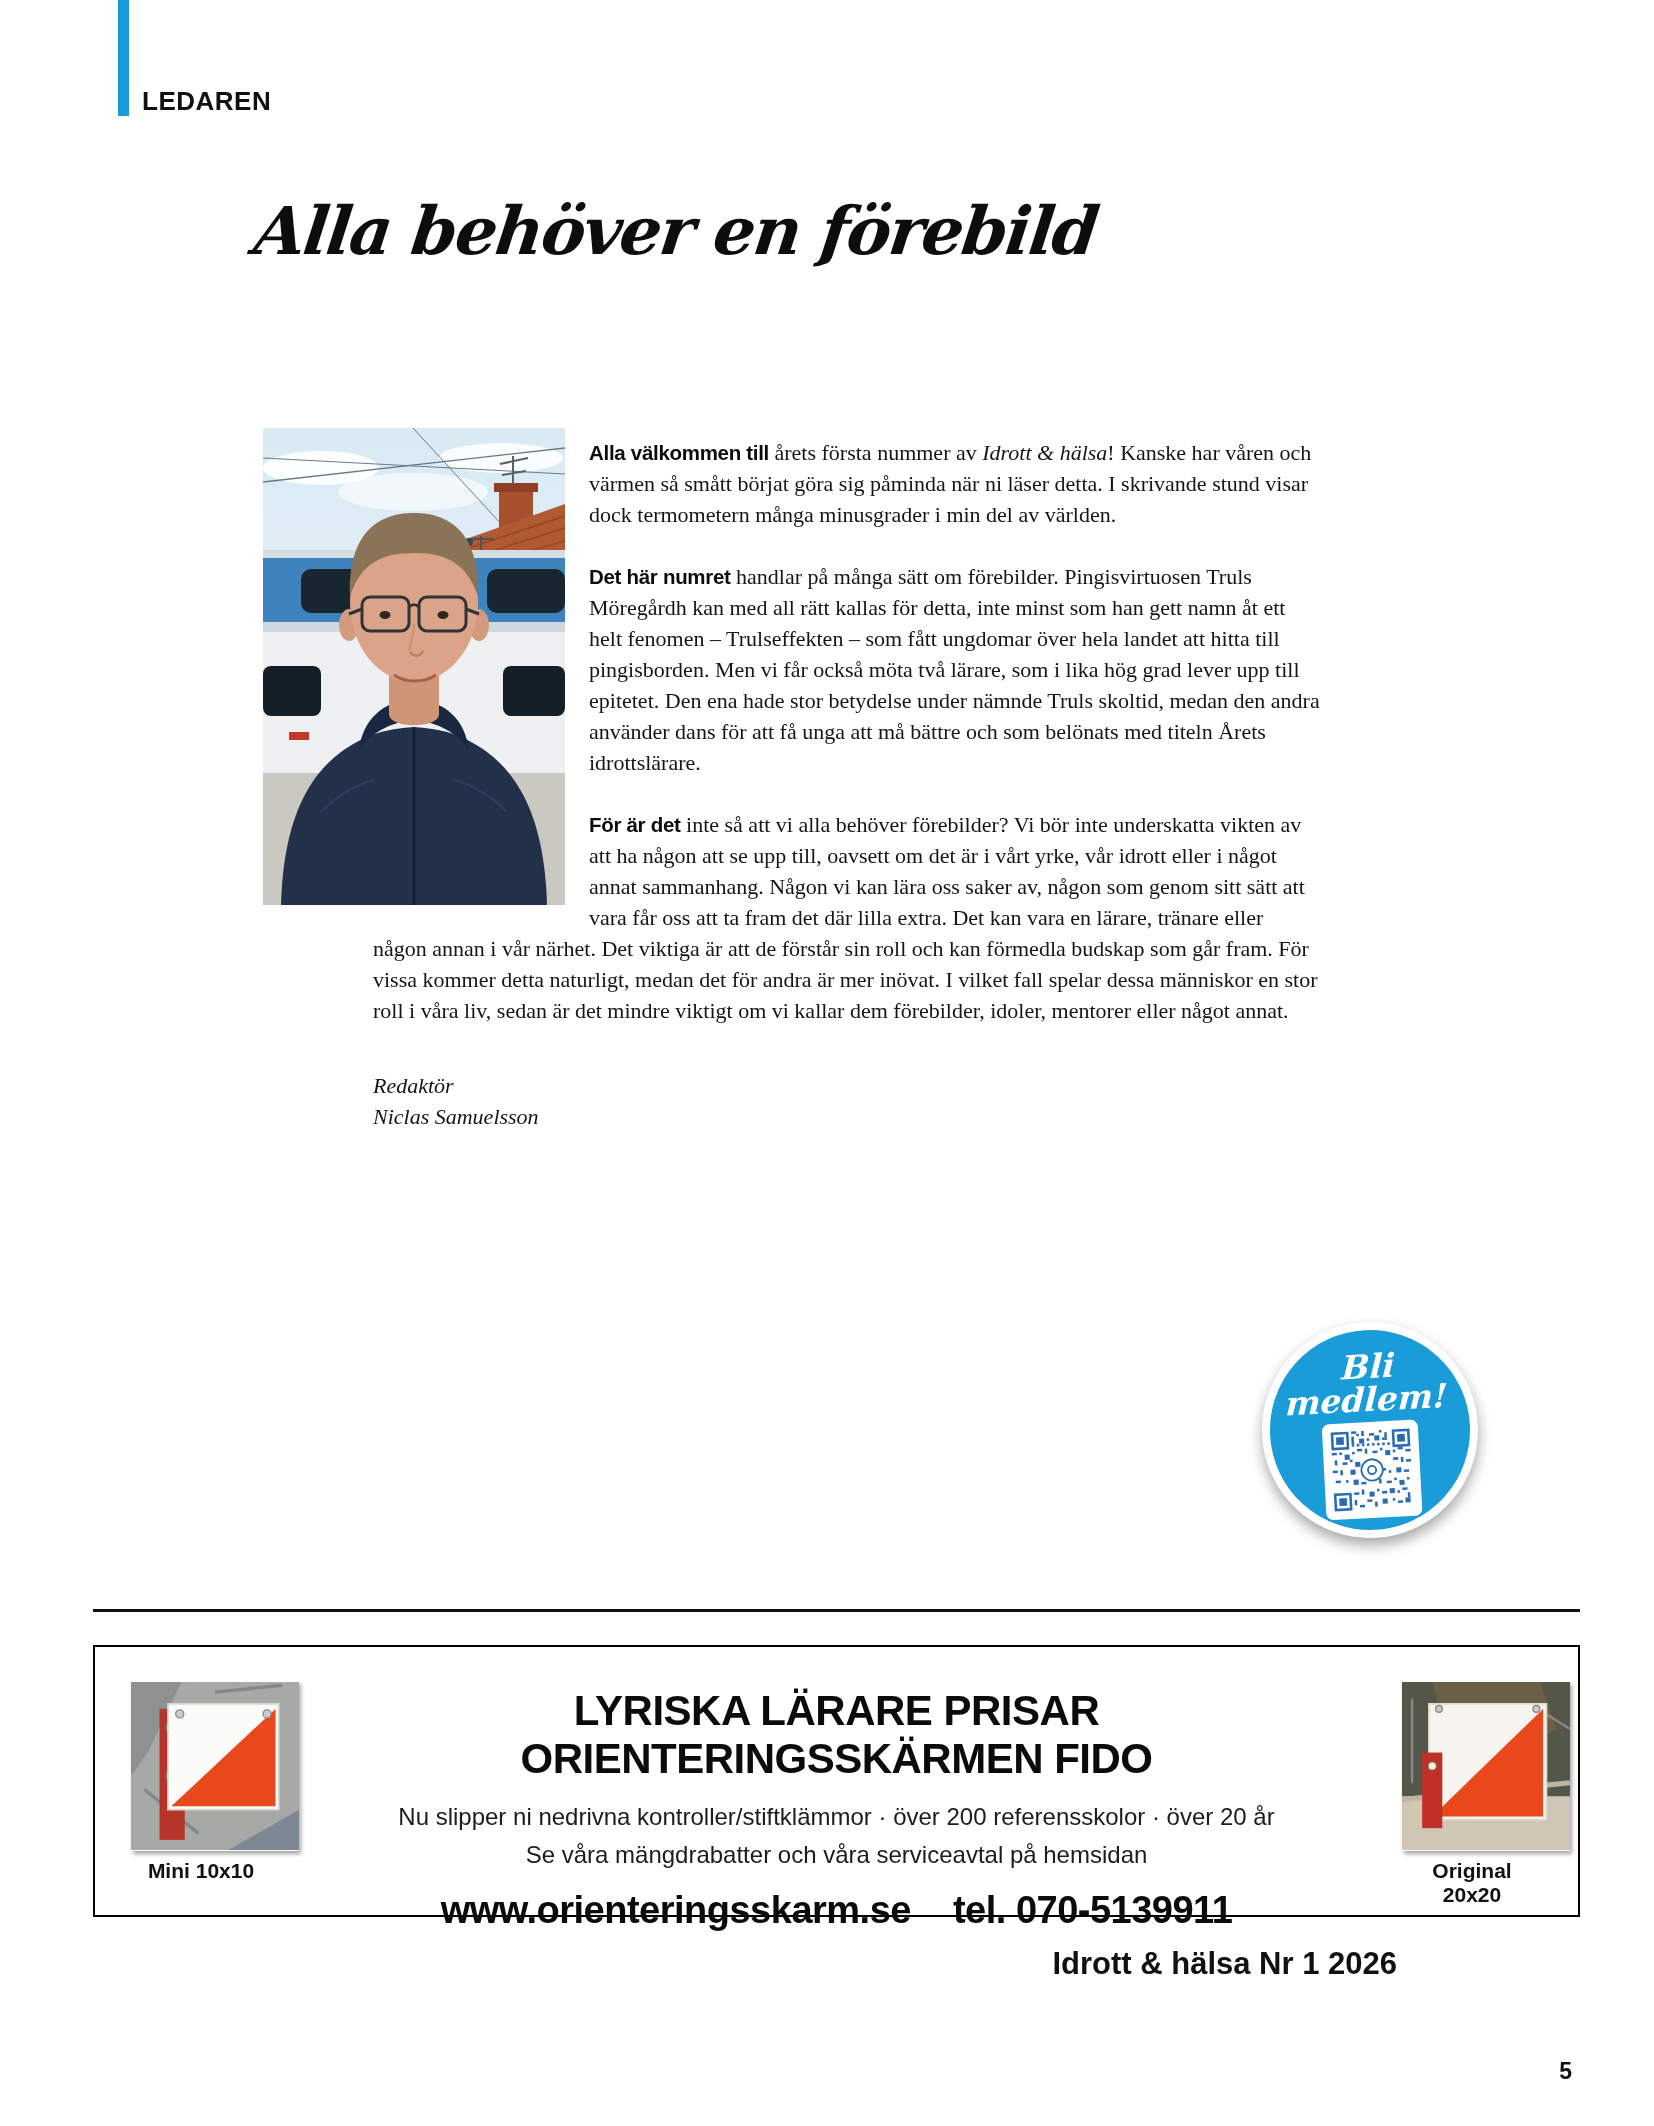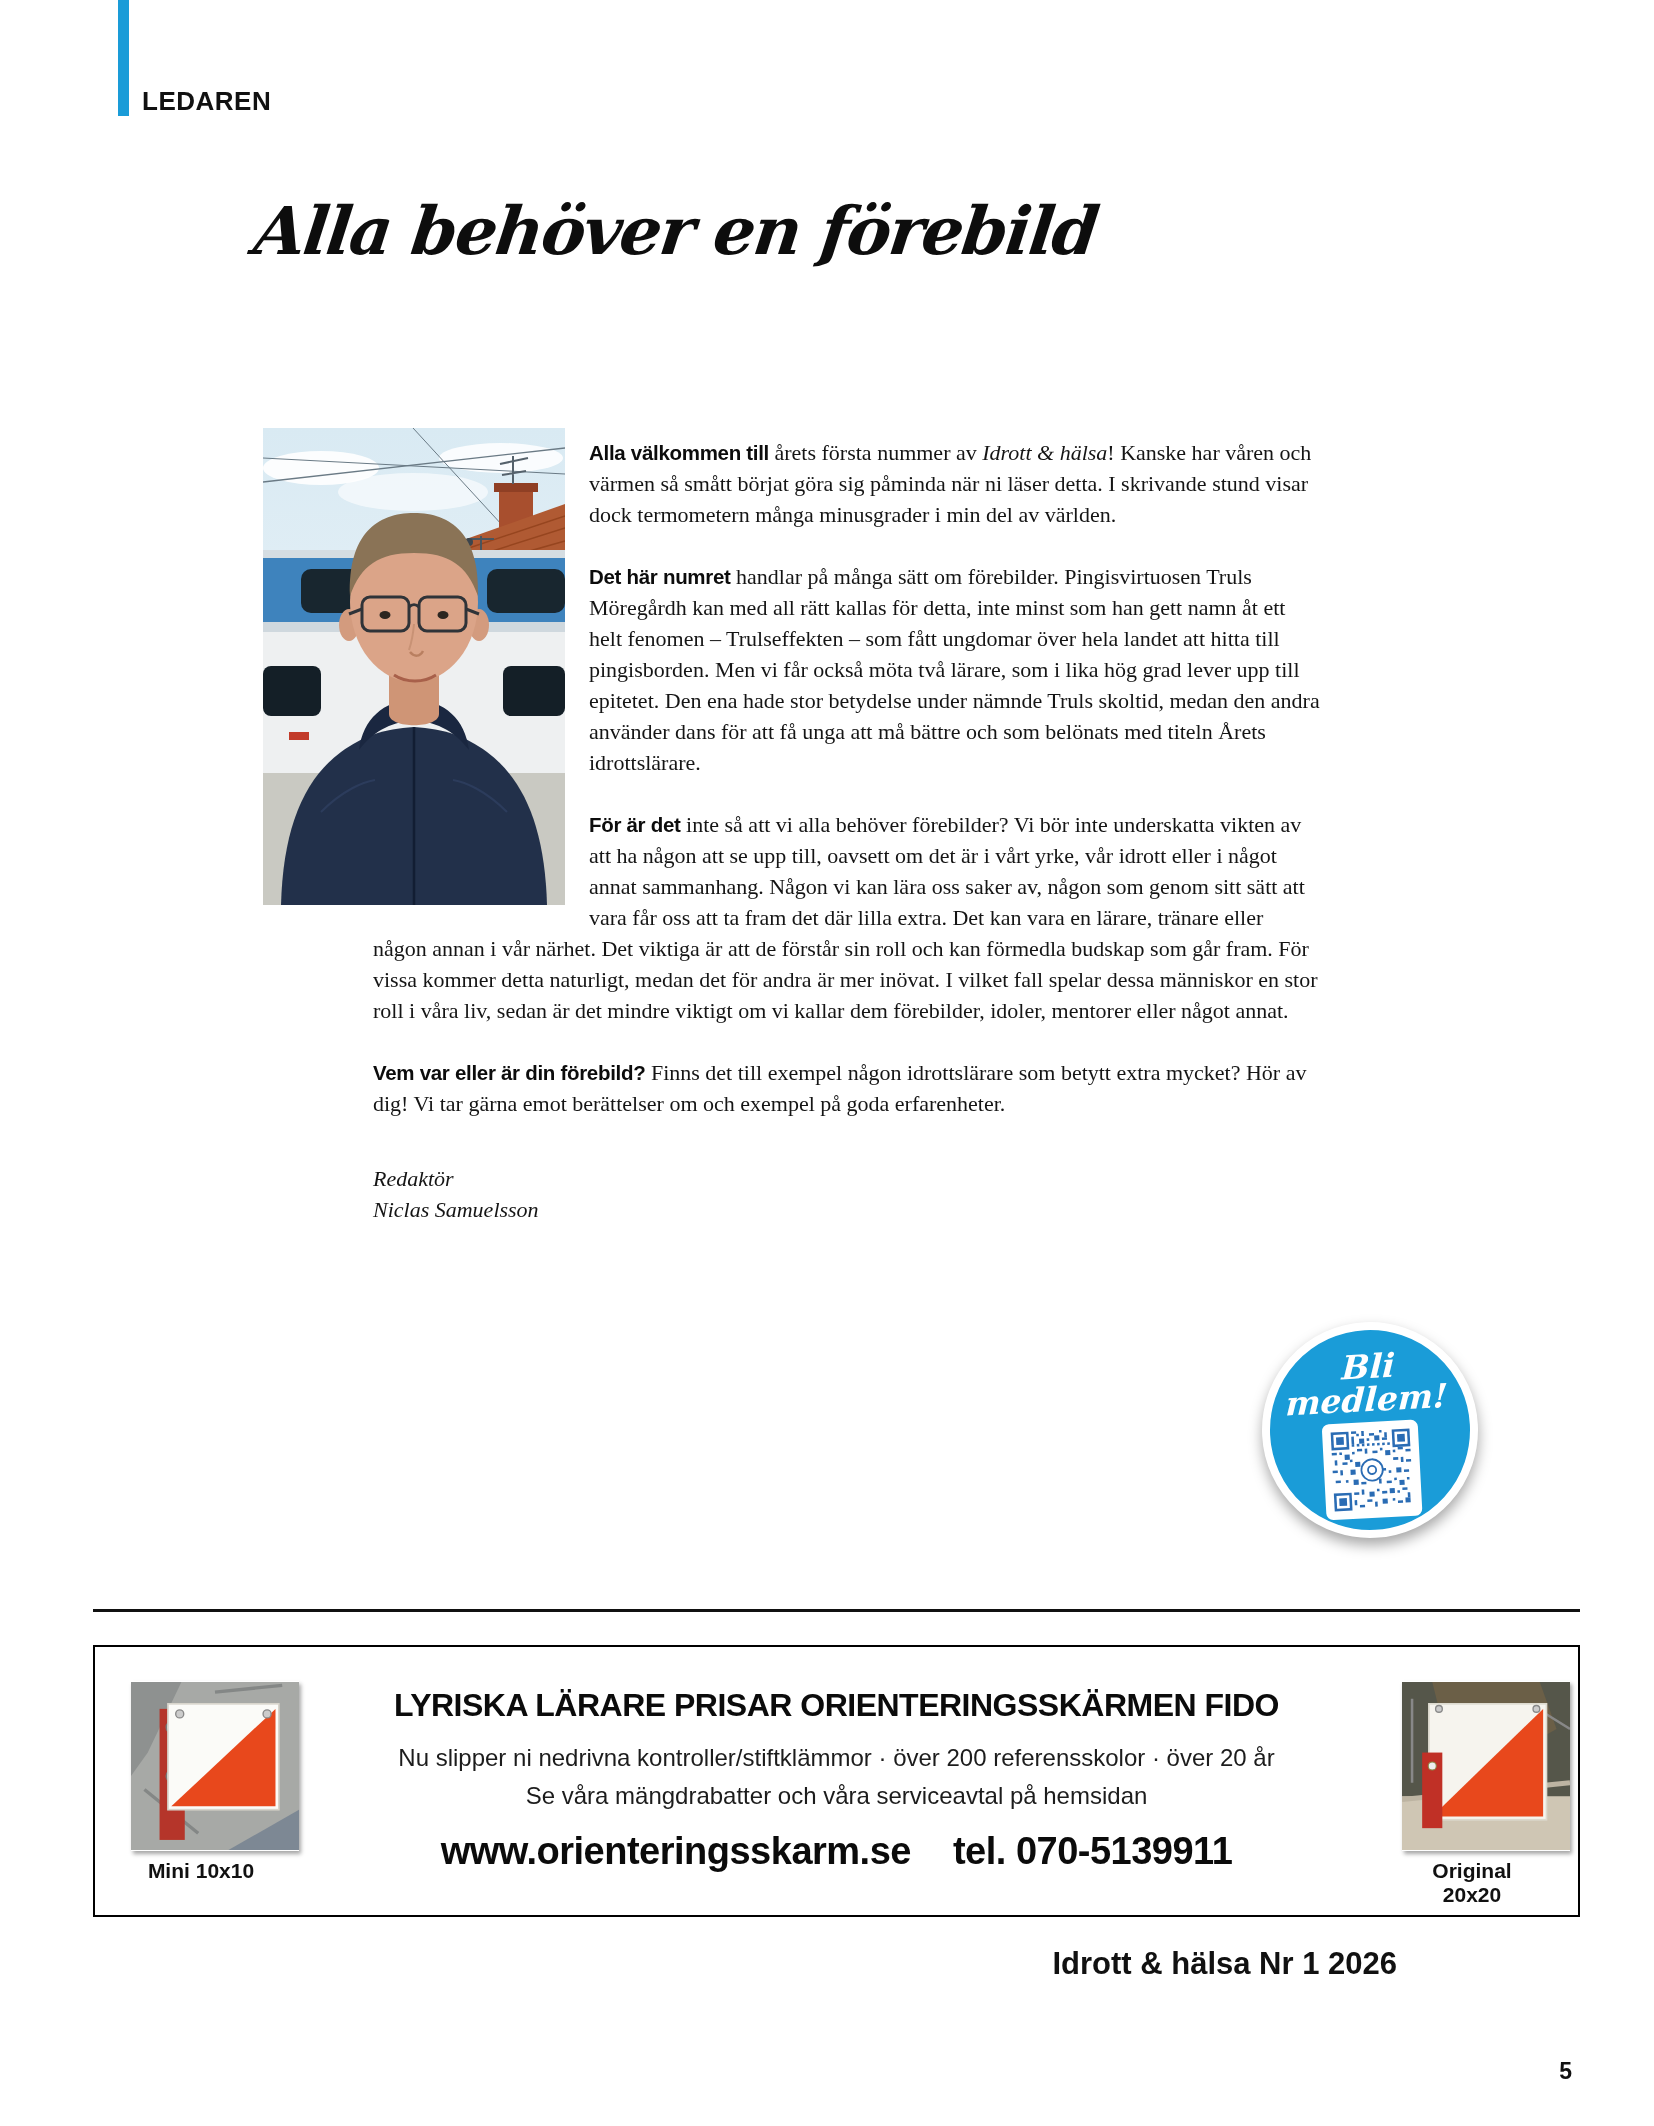--- a/index.html
+++ b/index.html
@@ -72,21 +72,21 @@
     border:2px solid #000; background:#fff;
   }
   .ad-flag { position:absolute; top:34px; width:140px; text-align:center; }
   .ad-flag.left { left:36px; }
   .ad-flag.right { right:36px;margin-left:6px; }
   .ad-flag svg { width:168px; height:170px; display:block; box-shadow:2px 3px 4px rgba(0,0,0,0.35); }
   .ad-caption {
     margin-top:8px; font-family:"Liberation Sans", sans-serif; font-weight:700; font-size:21px; color:#111;
   }
   .ad-center { position:absolute; left:230px; right:230px; top:40px; text-align:center; font-family:"Liberation Sans", sans-serif; }
-  .ad-headline { font-weight:700; font-size:32px; letter-spacing:-0.5px; color:#0b0b0b; }
+  .ad-headline { font-weight:700; font-size:42px; letter-spacing:-0.5px; color:#0b0b0b; }
   .ad-line1 { margin-top:20px; font-size:24px; font-weight:400; color:#1c1c1c; }
   .ad-line2 { margin-top:10px; font-size:24px; font-weight:400; color:#1c1c1c; }
   .ad-contact { margin-top:20px; font-weight:700; font-size:38px; letter-spacing:-0.5px; color:#0b0b0b; }
   .ad-contact .tel { margin-left:42px; }
 
   
   .footer-mag {
     position:absolute; top:1946px; right:257px;
     font-family:"Liberation Sans", sans-serif; font-weight:700; font-size:31px; color:#111;
   }
@@ -158,21 +158,20 @@
       <path d="M151,299 L151,477" stroke="#121d33" stroke-width="2.5"></path>
       <path d="M58,384 C80,362 100,354 112,352 M244,384 C222,362 202,354 190,352" stroke="#2c3c5c" stroke-width="2" fill="none"></path>
     </svg>
 
     <p><span class="lead">Alla välkommen till</span><span> årets första nummer av </span><em>Idrott &amp; hälsa</em><span>! Kanske har våren och värmen så smått börjat göra sig påminda när ni läser detta. I skrivande stund visar dock termometern många minusgrader i min del av världen.</span></p>
 
     <p><span class="lead">Det här numret</span><span> handlar på många sätt om förebilder. Pingisvirtuosen Truls Möregårdh kan med all rätt kallas för detta, inte minst som han gett namn åt ett helt fenomen – Trulseffekten – som fått ungdomar över hela landet att hitta till pingisborden. Men vi får också möta två lärare, som i lika hög grad lever upp till epitetet. Den ena hade stor betydelse under nämnde Truls skoltid, medan den andra använder dans för att få unga att må bättre och som belönats med titeln Årets idrottslärare.</span></p>
 
     <p><span class="lead">För är det</span><span> inte så att vi alla behöver förebilder? Vi bör inte underskatta vikten av att ha någon att se upp till, oavsett om det är i vårt yrke, vår idrott eller i något annat sammanhang. Någon vi kan lära oss saker av, någon som genom sitt sätt att vara får oss att ta fram det där lilla extra. Det kan vara en lärare, tränare eller någon annan i vår närhet. Det viktiga är att de förstår sin roll och kan förmedla budskap som går fram. För vissa kommer detta naturligt, medan det för andra är mer inövat. I vilket fall spelar dessa människor en stor roll i våra liv, sedan är det mindre viktigt om vi kallar dem förebilder, idoler, mentorer eller något annat.</span></p>
 
-    <p><span class="lead">Vem var eller är din förebild?</span><span> Finns det till exempel någon idrottslärare som betytt extra mycket? Hör av dig! Vi tar gärna emot berättelser om och exempel på goda erfarenheter.</span></p>
 
     <div class="signature">
       <div>Redaktör</div>
       <div>Niclas Samuelsson</div>
     </div>
   </div>
 
   <div class="badge" style="background:#1a9cd8">
     <div class="badge-text">
       <span style="display:block">Bli</span>

